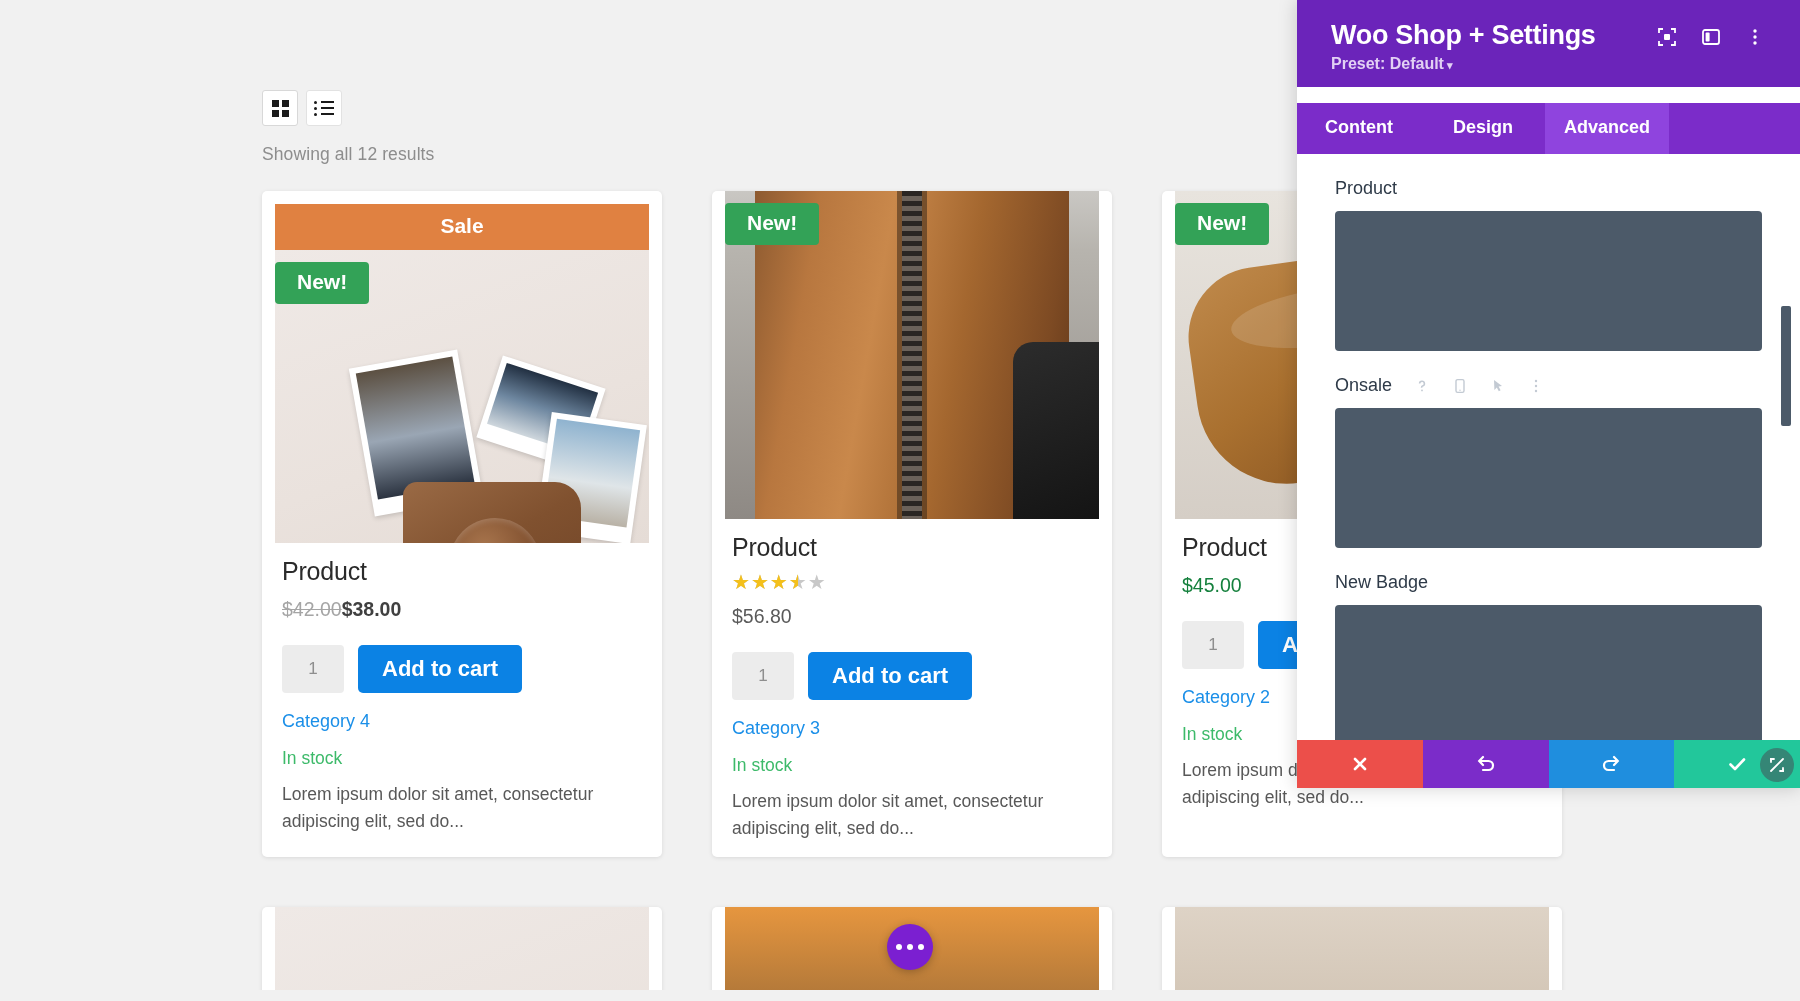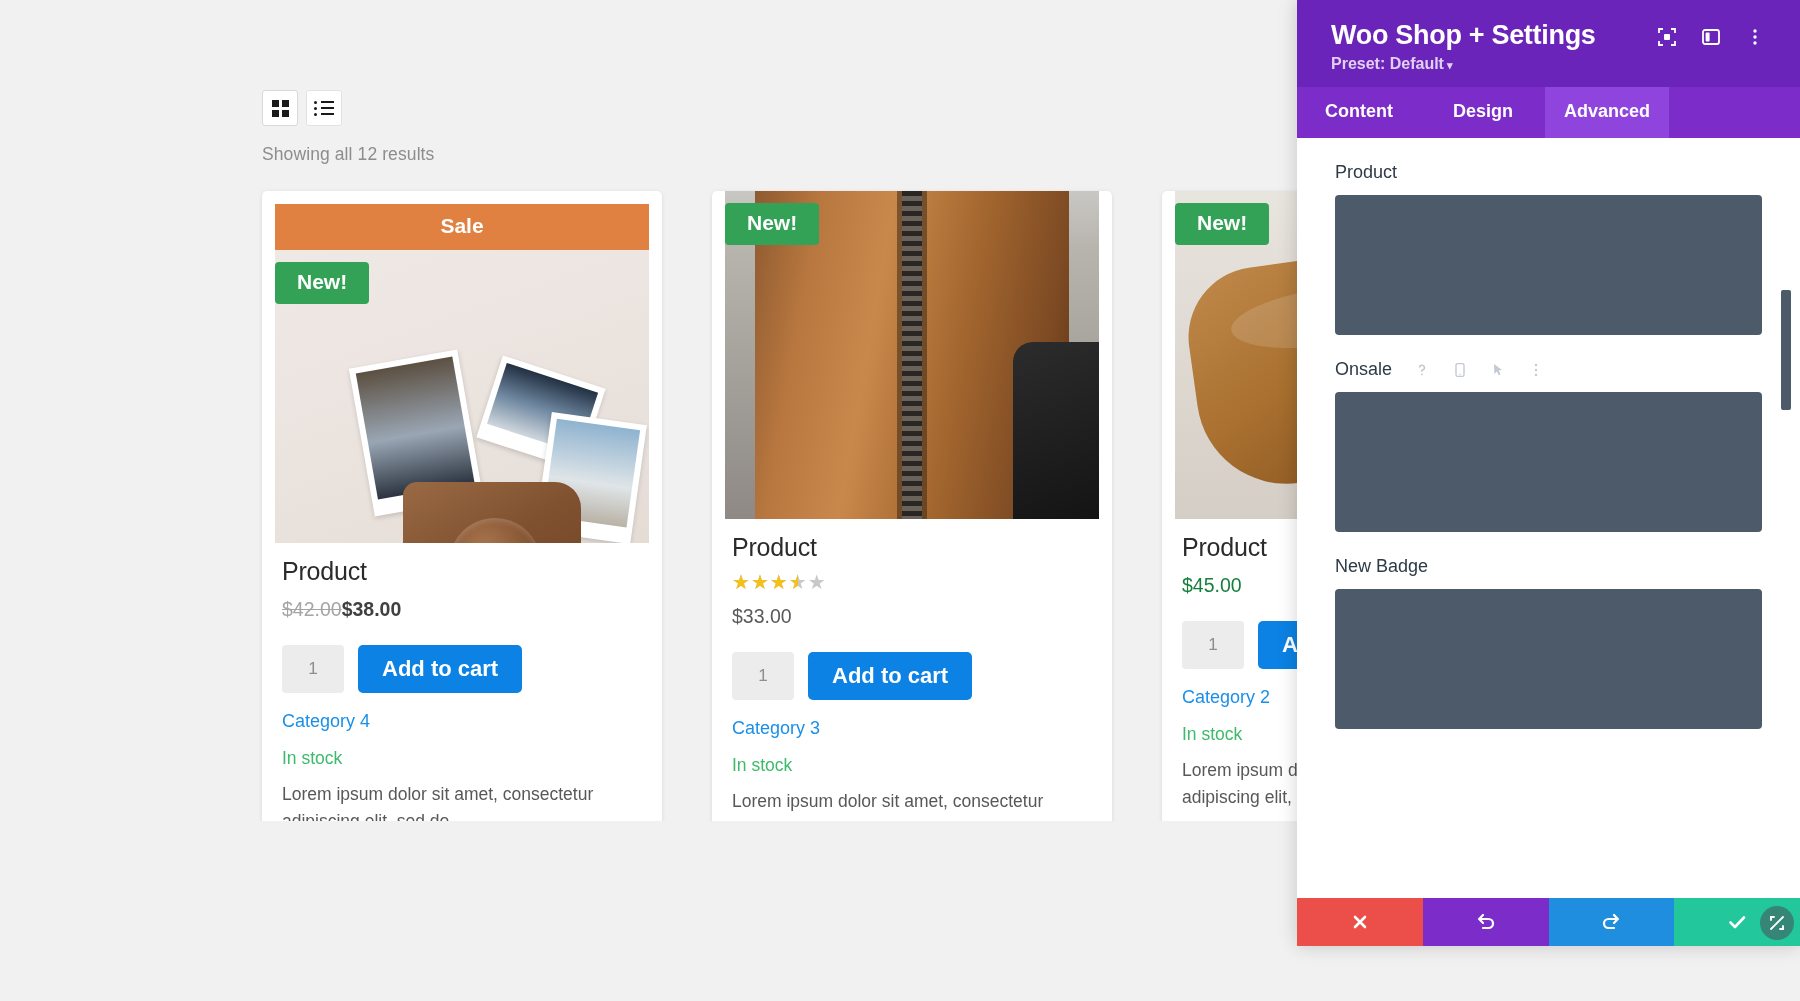--- a/index.html
+++ b/index.html
@@ -7,21 +7,21 @@
   body {
     font-family: "Liberation Sans", sans-serif;
     background: #f1f1f1;
     position: relative;
   }
 
   
   .shop-area {
     position: absolute;
     left: 0; top: 0;
-    width: 1800px; height: 821px;
+    width: 1800px; height: 990px;
     background: #f1f1f1;
     overflow: hidden;
   }
   .shop-inner {
     position: absolute;
     left: 262px; top: 0;
     width: 1300px;
   }
   .view-toggles {
     display: flex;
@@ -176,36 +176,36 @@
     display:flex; align-items:center; justify-content:center; gap:5px;
     box-shadow: 0 2px 8px rgba(0,0,0,.25);
     cursor:pointer; z-index: 6;
   }
   .fab i { width:6px; height:6px; border-radius:50%; background:#fff; display:block; }
 
   
   .panel {
     position:absolute;
     right: 0; top: 0;
-    width: 503px; height: 946px;
+    width: 503px; height: 788px;
     background:#fff;
     box-shadow: 0 0 18px rgba(0,0,0,.18);
     display:flex; flex-direction:column;
     overflow:hidden;
     z-index: 10;
   }
   .panel-head { background:#6b24ba; padding: 20px 34px 14px; }
   .panel-head-top { display:flex; align-items:flex-start; justify-content:space-between; }
   .panel-title { color:#fff; font-size:27px; font-weight:700; letter-spacing:-.3px; }
   .head-icons { display:flex; align-items:center; gap:22px; padding-top:6px; }
   .hi { cursor:pointer; display:flex; align-items:center; justify-content:center; width:22px; height:22px; }
   .preset { color:#e2d0f4; font-size:16px; font-weight:700; margin-top:4px; cursor:pointer; }
   .preset .caret { font-size: 11px; }
 
-  .tabs { background:#7b2cc9; display:flex; }
+  .tabs { background:#7b2cc9; display:flex;margin-top:16px; }
   .tab {
     padding: 14px 0 16px;
     width: 124px;
     text-align:center;
     color:#fff; font-size:18px; font-weight:700; cursor:pointer;
   }
   .tab.active { background:#8f44de; }
 
   .panel-body { flex:1; overflow:hidden; position:relative; background:#fff; padding: 0 38px; }
   .field { padding-top: 24px; }
@@ -322,21 +322,21 @@
           </div>
           <div class="new-badge">New!</div>
         </div>
         <div class="card-body">
           <div class="p-title">Product</div>
           <div class="stars">
             <span class="bg">★★★★★</span>
             <span class="fg" id="rating-fill" style="width: 70%;">★★★★★</span>
           </div>
           <div class="price-row">
-            <span class="price-new" style="font-weight:400;color:#5a5a5a">$33.00</span>
+            <span class="price-new" style="font-weight:400;color:#5a5a5a">$56.80</span>
           </div>
           <div class="buy-row">
             <input class="qty" type="text" value="1" style="">
             <button class="atc">Add to cart</button>
           </div>
           <div class="cat">Category 3</div>
           <div class="stock">In stock</div>
           <div class="desc">Lorem ipsum dolor sit amet, consectetur adipiscing elit, sed do...</div>
         </div>
       </div>

